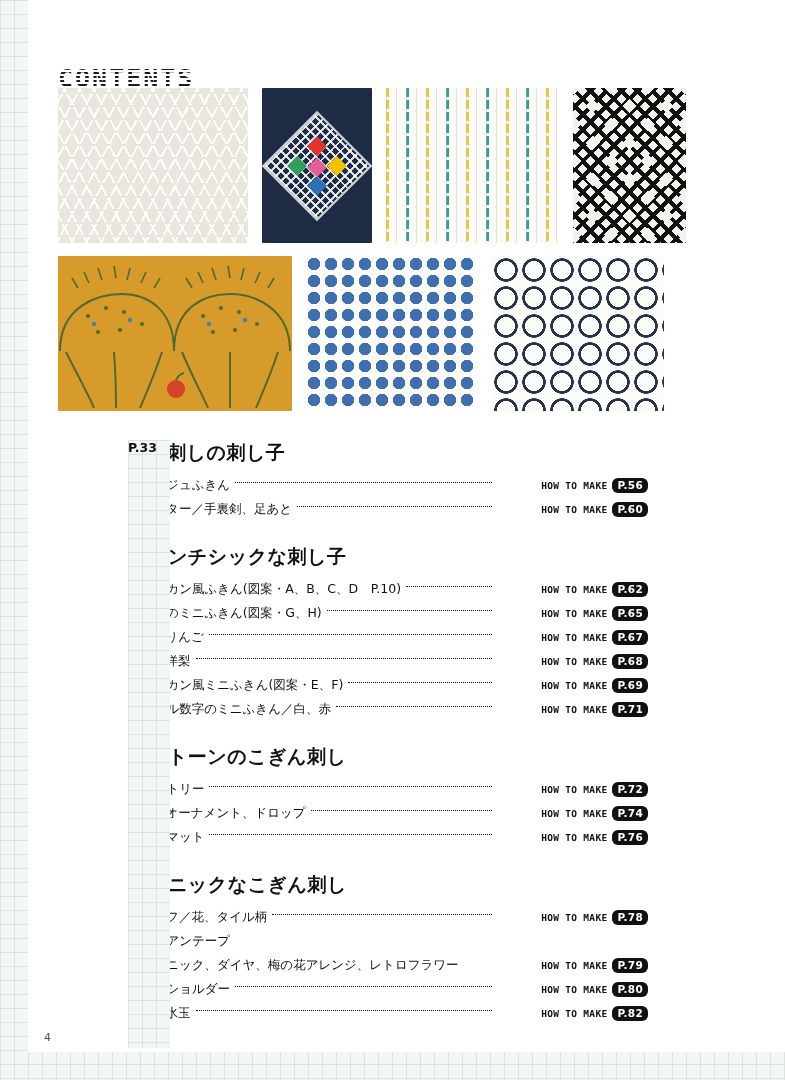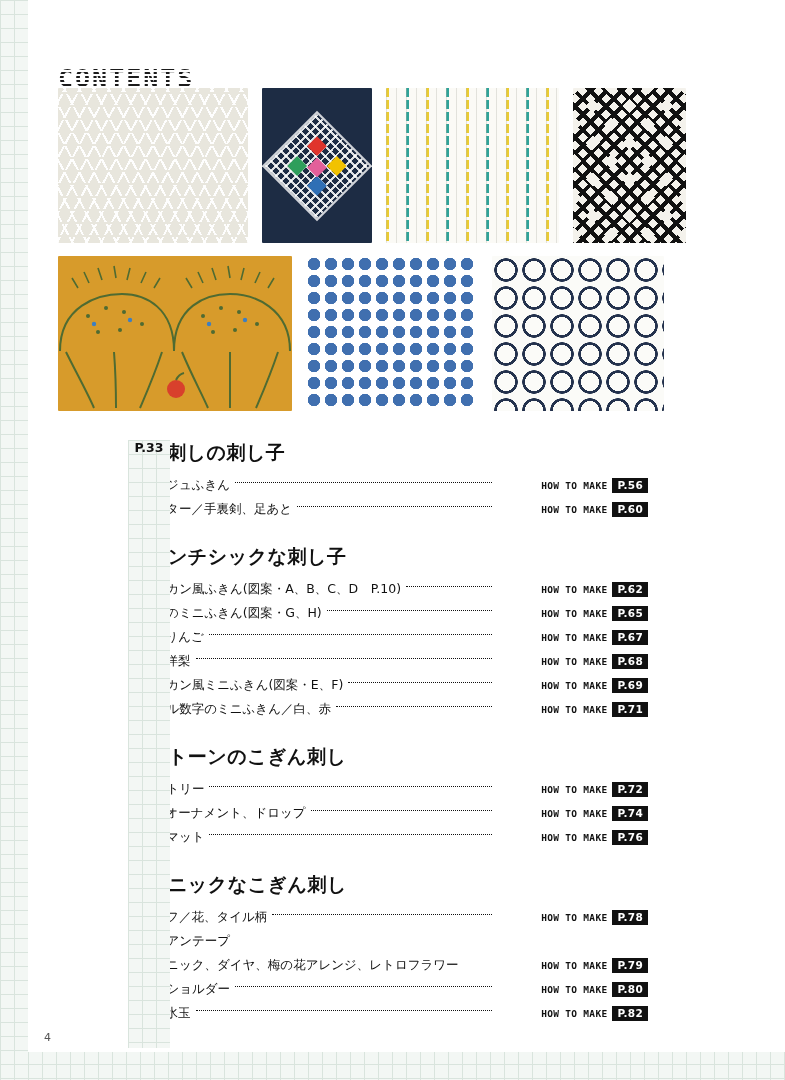--- a/index.html
+++ b/index.html
@@ -222,41 +222,41 @@
     position: relative;
     top: -3px;
     min-width: 10px;
   }
   .entry .page {
     flex: 0 0 auto;
     font-family: "DejaVu Sans", sans-serif;
     font-weight: bold;
     font-size: 12.5px;
     width: 42px;
-    text-align: center;
+    text-align: left;
   }
   .howto {
     flex: 0 0 auto;
     font-family: "DejaVu Sans Mono", monospace;
     font-size: 9.5px;
     font-weight: bold;
     letter-spacing: .3px;
     color: #111;
     margin-right: 5px;
     padding-left: 44px;
   }
   .howpage {
     flex: 0 0 auto;
     background: #111;
     color: #fff;
     font-family: "DejaVu Sans", sans-serif;
     font-weight: bold;
     font-size: 10.5px;
     padding: 1px 5px 2px;
-    border-radius: 0;
+    border-radius: 6px;
     letter-spacing: .3px;
   }
   .entry.no-dots .dots { border-bottom: none; }
 
   
   .entry.cont .dots { border-bottom: none; }
 
   .folio {
     position: absolute;
     left: 44px;

